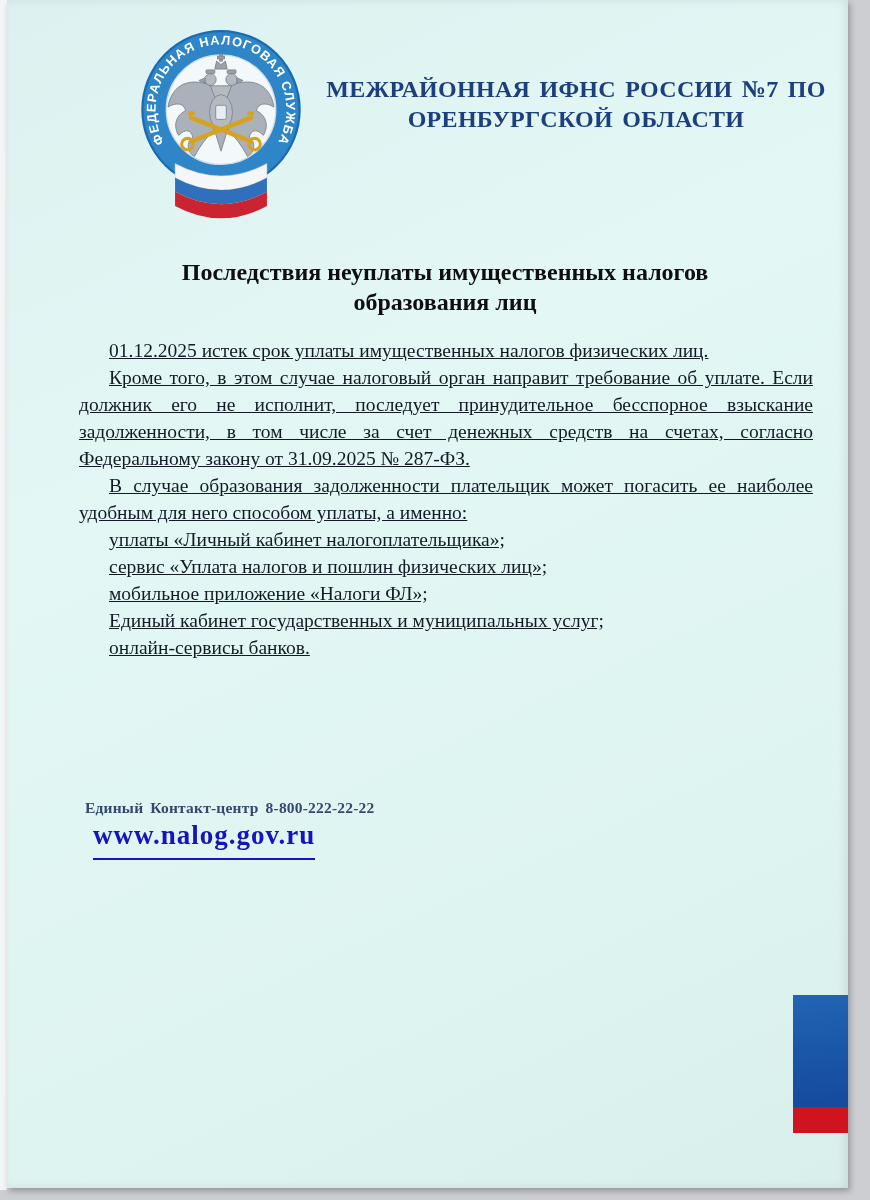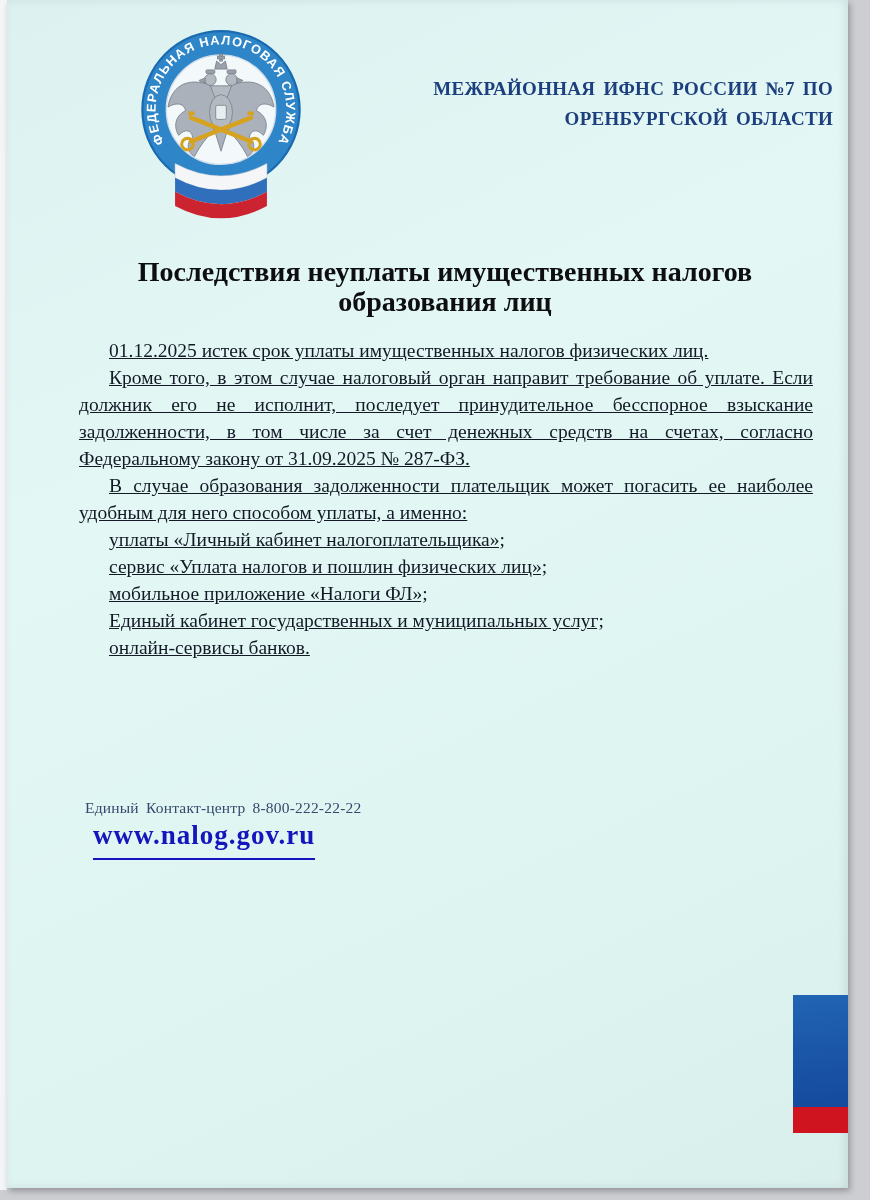--- a/index.html
+++ b/index.html
@@ -25,36 +25,36 @@
   }
 
   
   .logo-wrap {
     position: absolute; left: 120px; top: 24px;
     width: 188px; height: 212px;
   }
   .logo-wrap svg { width: 100%; height: 100%; }
   .header-title {
     position: absolute; left: 312px; top: 74px; width: 514px;
-    text-align: right;
+    text-align: center;
     color: #1d3f7d;
     font-weight: bold;
-    font-size: 19px;
+    font-size: 24px;
     line-height: 30px;
     letter-spacing: 0.3px;
     word-spacing: 3px;
   }
 
   
   .doc-title {
     position: absolute; left: 72px; top: 257px; width: 732px;
     text-align: center;
     color: #0e0e10;
     font-weight: bold;
-    font-size: 28px;
+    font-size: 24px;
     line-height: 30px;
   }
   .body-text {
     position: absolute; left: 72px; top: 337px; width: 734px;
     color: #131a26;
     font-size: 19.5px;
     line-height: 27px;
     text-decoration: underline;
   }
   .body-text p {
@@ -62,21 +62,21 @@
     text-indent: 30px;
   }
   .service-list div {
     text-indent: 30px;
   }
 
   
   .contact-line {
     position: absolute; left: 78px; top: 799px;
     color: #33496d;
-    font-weight: normal;
+    font-weight: bold;
     font-size: 15.5px;
     word-spacing: 3px;
     letter-spacing: 0.2px;
   }
   .website-link {
     position: absolute; left: 86px; top: 820px;
     color: #1415bd;
     font-weight: bold;
     font-size: 27px;
     letter-spacing: 1px;

